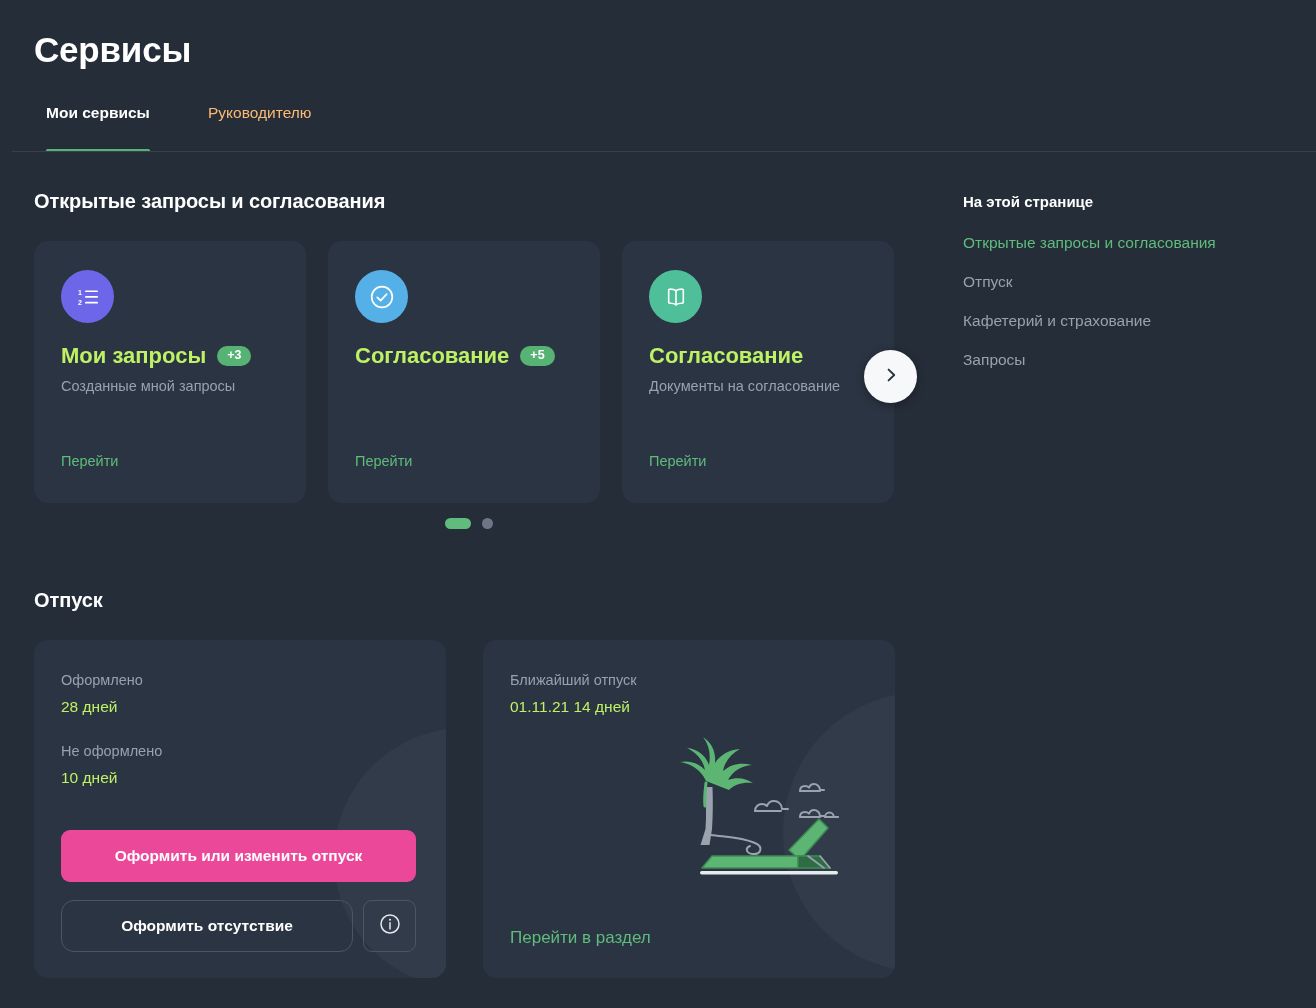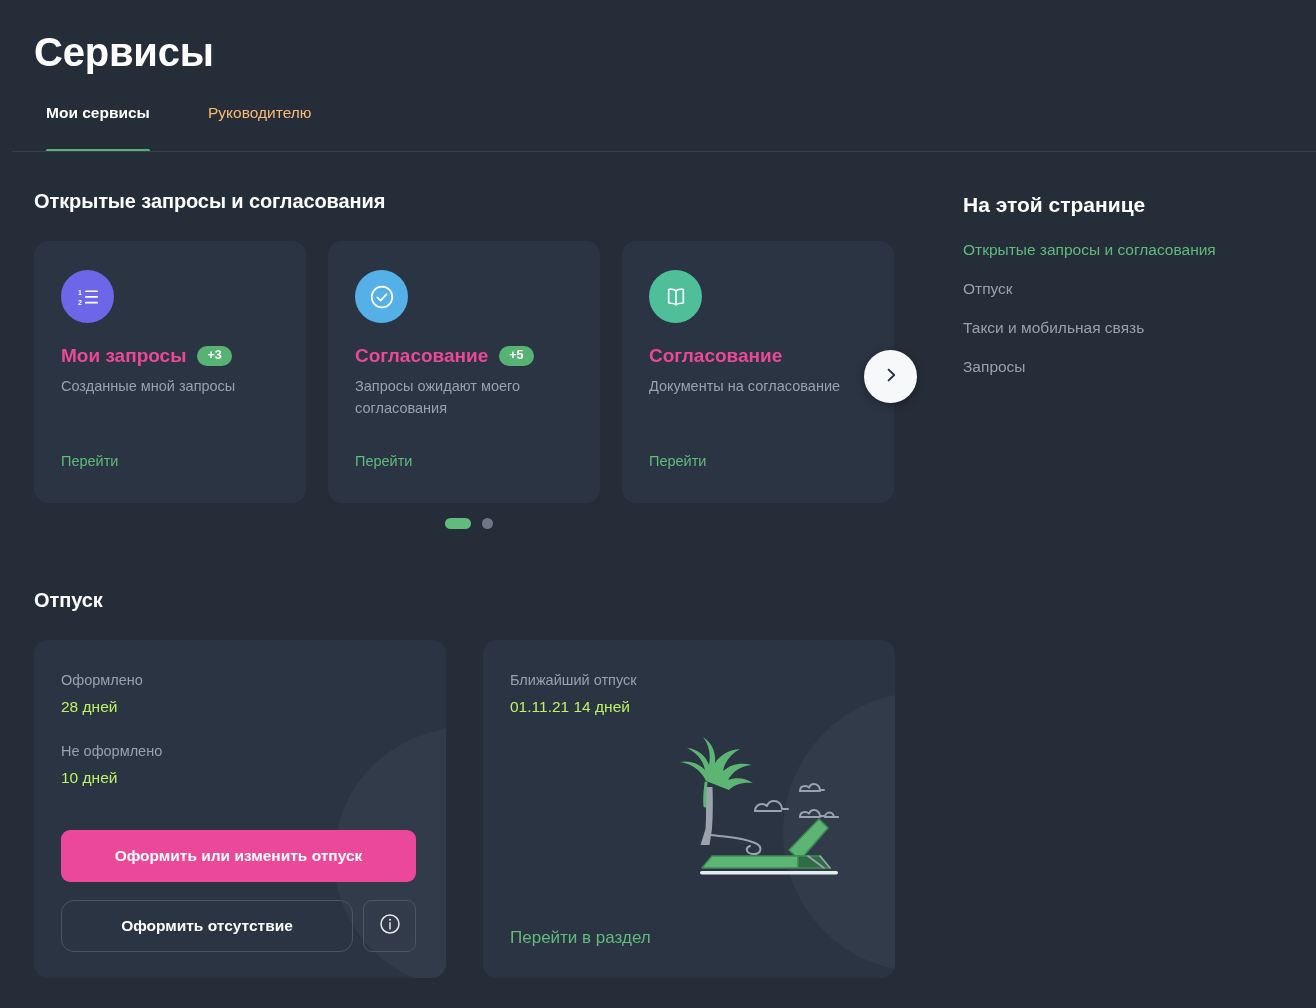--- a/index.html
+++ b/index.html
@@ -17,21 +17,21 @@
     color: #ffffff;
     -webkit-font-smoothing: antialiased;
     position: relative;
   }
 
   
   .page-title {
     position: absolute;
     left: 34px;
     top: 30px;
-    font-size: 40px;
+    font-size: 35px;
     font-weight: bold;
     letter-spacing: -0.2px;
     color: #ffffff;
   }
 
   .tabbar {
     position: absolute;
     left: 12px;
     top: 104px;
     width: 1316px;
@@ -120,23 +120,23 @@
   .svc-titlerow {
     position: absolute;
     left: 27px;
     top: 103px;
     display: flex;
     align-items: center;
     gap: 11px;
     height: 24px;
   }
   .svc-title {
-    font-size: 19px;
-    font-weight: bold;
-    color: #ec4899;
+    font-size: 22px;
+    font-weight: bold;
+    color: #bef264;
     white-space: nowrap;
   }
   .badge {
     background: #57b374;
     color: #ffffff;
     font-size: 12.5px;
     font-weight: bold;
     border-radius: 11px;
     padding: 3px 10px 4px 10px;
     line-height: 1;
@@ -202,21 +202,21 @@
   }
 
   
   .onpage {
     position: absolute;
     left: 963px;
     top: 193px;
     width: 330px;
   }
   .onpage-title {
-    font-size: 21px;
+    font-size: 15px;
     font-weight: bold;
     color: #ffffff;
     margin-bottom: 24px;
   }
   .onpage-item {
     font-size: 15.5px;
     color: #98a1ad;
     margin-bottom: 21px;
     cursor: pointer;
     white-space: nowrap;
@@ -360,21 +360,20 @@
     <div class="svc-icon ic-blue">
       <svg width="28" height="28" viewBox="0 0 28 28" fill="none">
         <circle cx="14" cy="14" r="10.3" stroke="#ffffff" stroke-width="1.7"></circle>
         <path d="M9.3 14.3l3.3 3.3 6.1-6.4" stroke="#ffffff" stroke-width="1.7" stroke-linecap="round" stroke-linejoin="round"></path>
       </svg>
     </div>
     <div class="svc-titlerow">
       <span class="svc-title">Согласование</span>
       <span class="badge">+5</span>
     </div>
-    <p class="svc-desc">Запросы ожидают моего согласования</p>
     <span class="svc-link">Перейти</span>
   </article>
 
   <article class="svc-card c3">
     <div class="svc-icon ic-teal">
       <svg width="26" height="26" viewBox="0 0 26 26" fill="none">
         <path d="M13 6.6C11.4 5.4 9.4 5 6.6 5.1c-.5 0-.9.4-.9.9v12.3c0 .5.4.9.9.9 2.8-.1 4.8.3 6.4 1.5" stroke="#ffffff" stroke-width="1.6" stroke-linecap="round" stroke-linejoin="round"></path>
         <path d="M13 6.6c1.6-1.2 3.6-1.6 6.4-1.5.5 0 .9.4.9.9v12.3c0 .5-.4.9-.9.9-2.8-.1-4.8.3-6.4 1.5" stroke="#ffffff" stroke-width="1.6" stroke-linecap="round" stroke-linejoin="round"></path>
         <path d="M13 6.6v14.1" stroke="#ffffff" stroke-width="1.6" stroke-linecap="round"></path>
       </svg>
@@ -399,21 +398,21 @@
 
 <div class="carousel-dots">
   <span class="dot active"></span>
   <span class="dot"></span>
 </div>
 
 <aside class="onpage">
   <div class="onpage-title">На этой странице</div>
   <div class="onpage-item active">Открытые запросы и согласования</div>
   <div class="onpage-item">Отпуск</div>
-  <div class="onpage-item">Такси и мобильная связь</div>
+  <div class="onpage-item">Кафетерий и страхование</div>
   <div class="onpage-item">Запросы</div>
 </aside>
 
 <h2 class="section-heading" id="heading-vacation">Отпуск</h2>
 
 <section class="vac-card vac-left">
   <div class="blob"></div>
   <span class="stat-label" id="stat-label-1">Оформлено</span>
   <span class="stat-value" id="stat-value-1">28 дней</span>
   <span class="stat-label" id="stat-label-2">Не оформлено</span>

